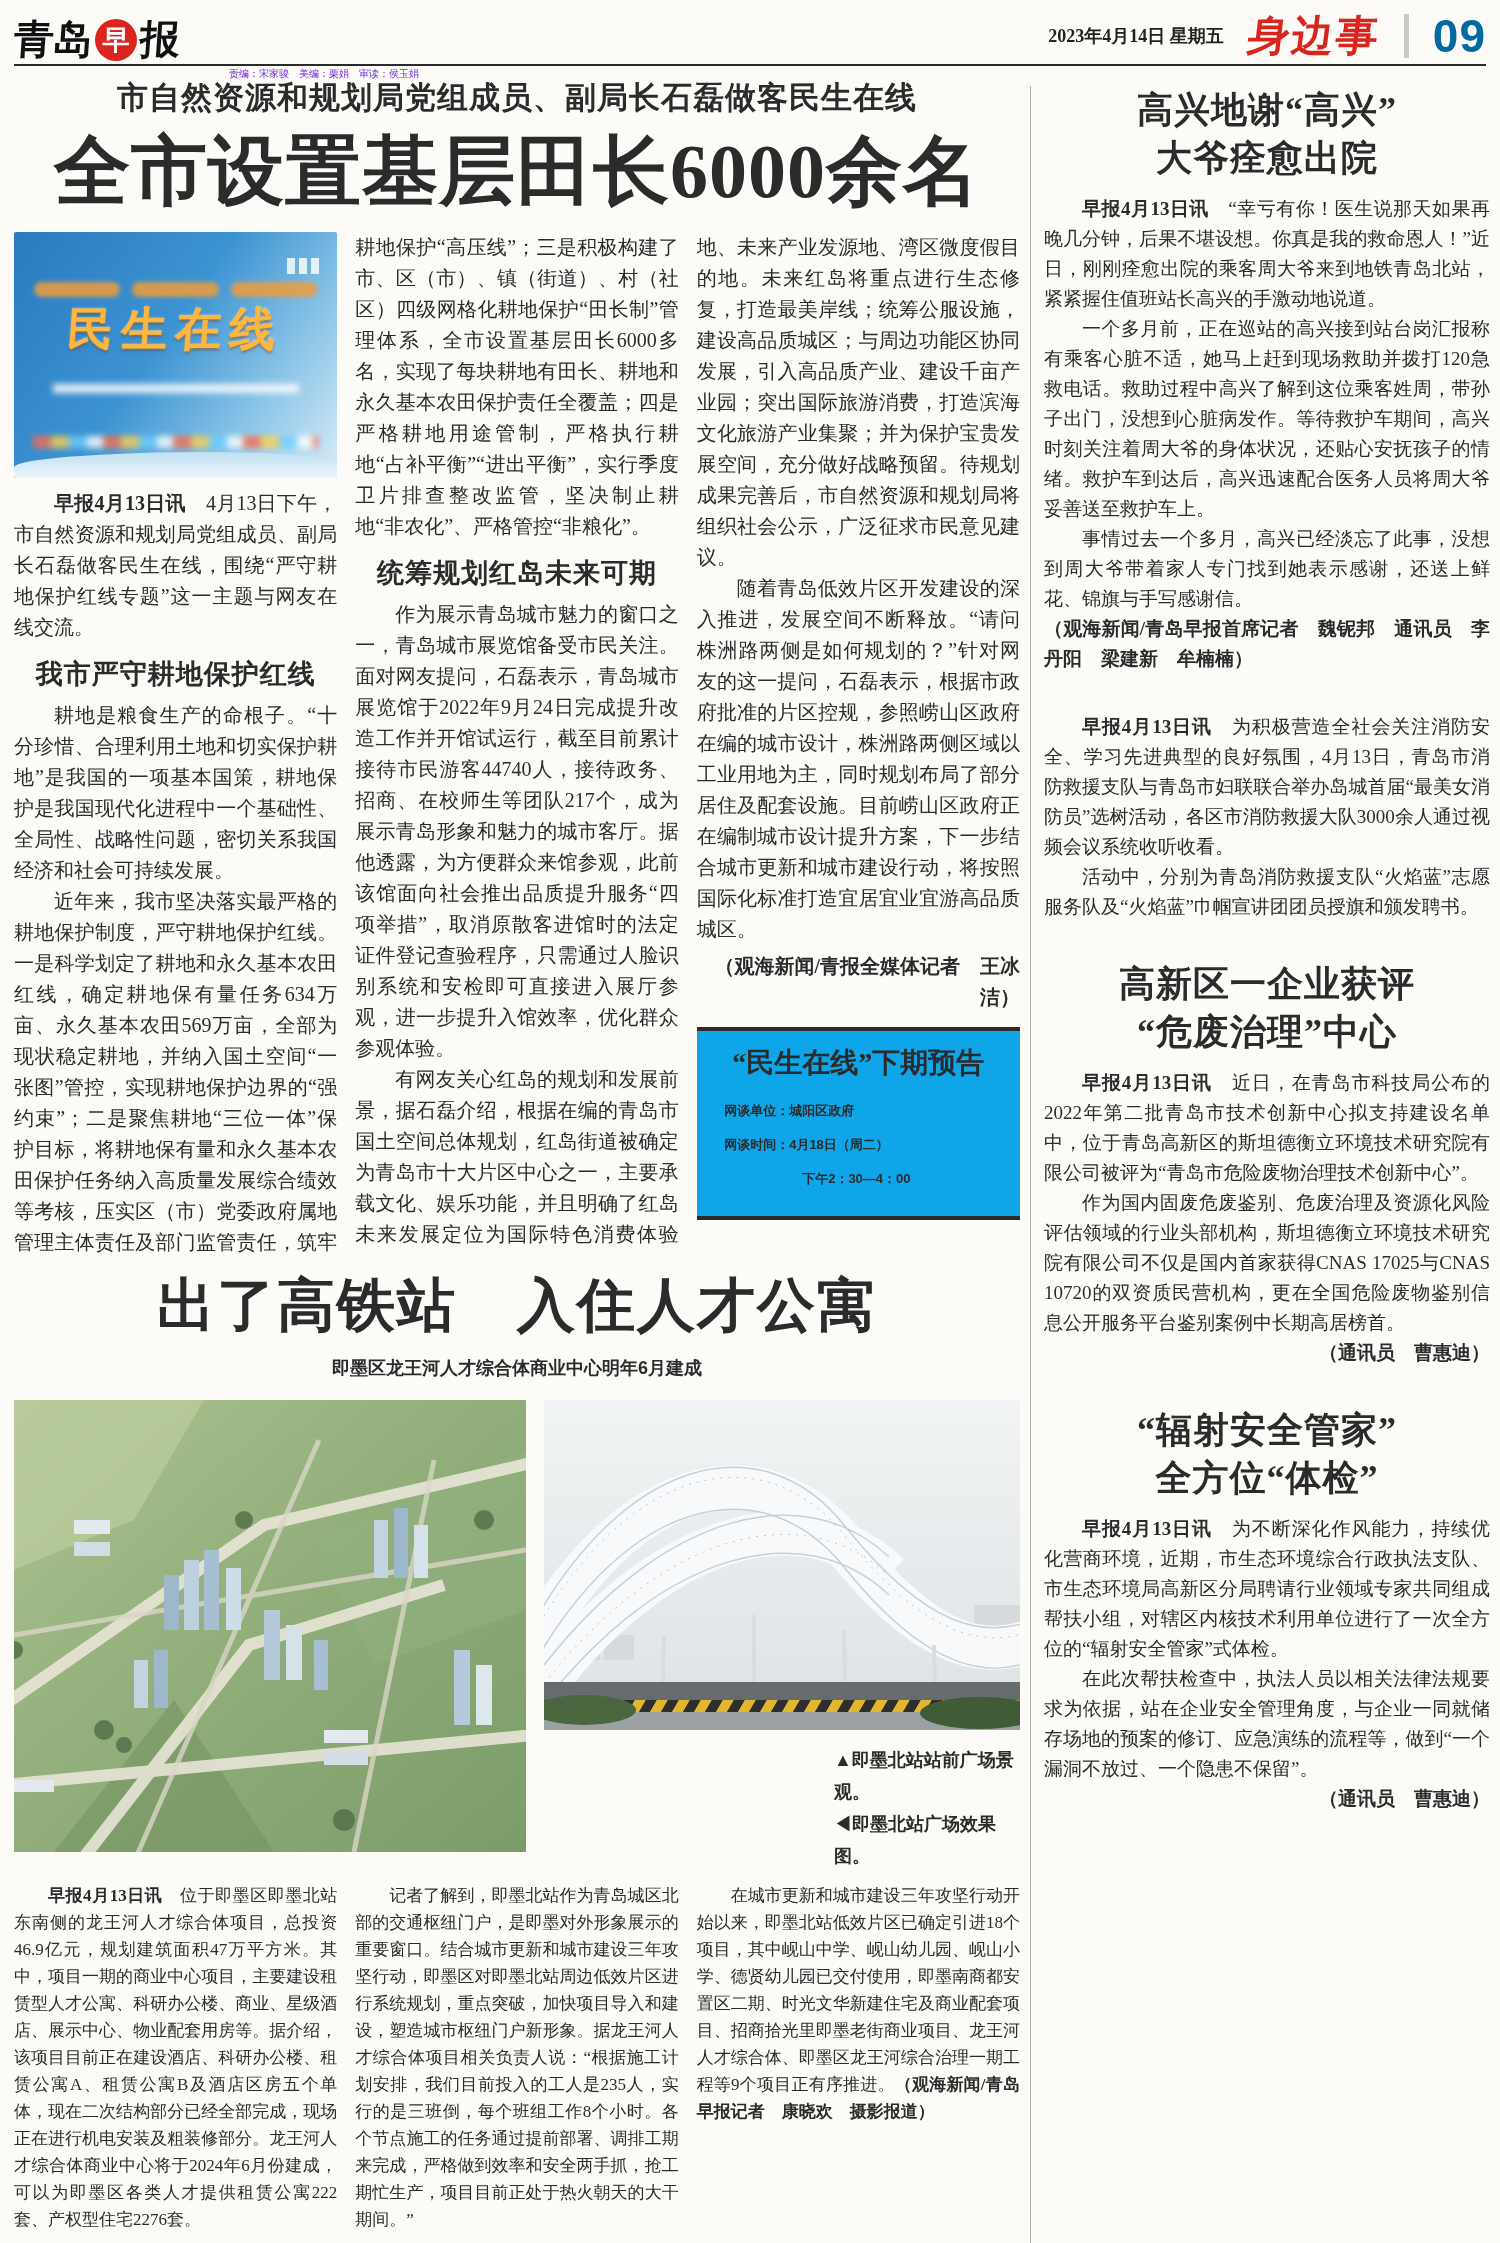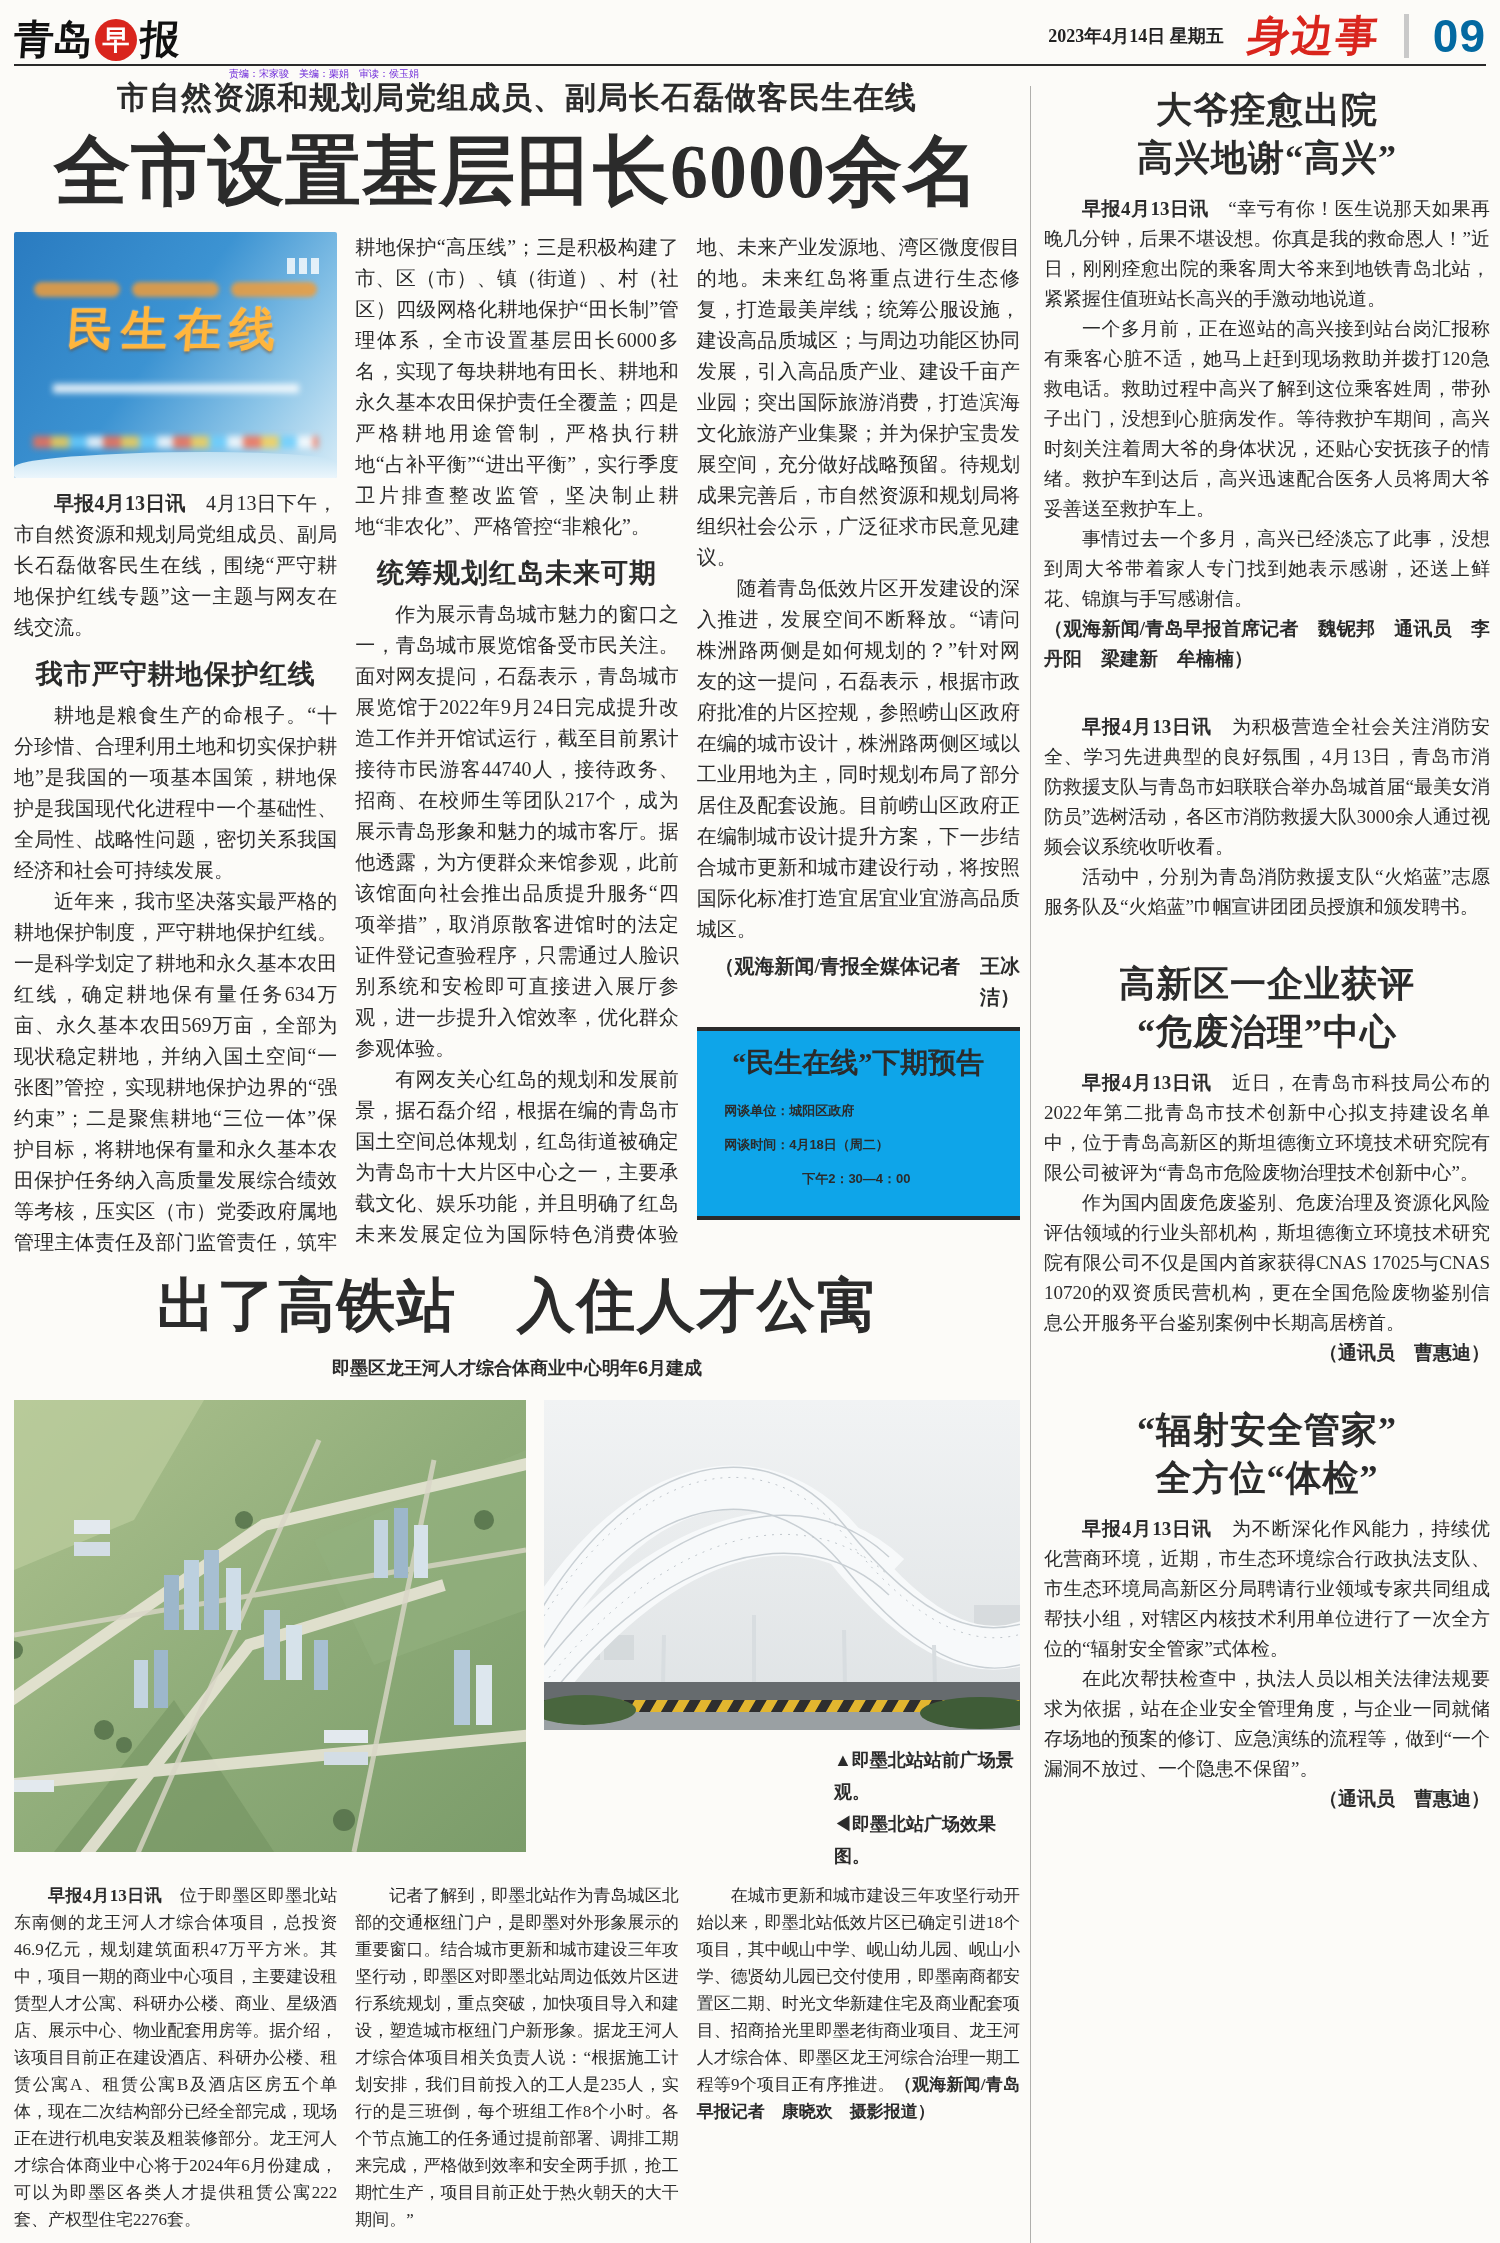--- a/index.html
+++ b/index.html
@@ -249,22 +249,22 @@
       <p class="bp"><span>在城市更新和城市建设三年攻坚行动开始以来，即墨北站低效片区已确定引进18个项目，其中岘山中学、岘山幼儿园、岘山小学、德贤幼儿园已交付使用，即墨南商都安置区二期、时光文华新建住宅及商业配套项目、招商拾光里即墨老街商业项目、龙王河人才综合体、即墨区龙王河综合治理一期工程等9个项目正有序推进。</span><b class="by">（观海新闻/青岛早报记者　康晓欢　摄影报道）</b></p>
     </div>
   </div>
 
   <div class="vrule"></div>
 
   <div class="sidebar">
 
     <div class="sb-art">
       <h2 class="sb-head">
+        <span style="display:block">高兴地谢“高兴”</span>
         <span style="display:block">大爷痊愈出院</span>
-        <span style="display:block">高兴地谢“高兴”</span>
       </h2>
       <p class="bp"><b>早报4月13日讯　</b><span>“幸亏有你！医生说那天如果再晚几分钟，后果不堪设想。你真是我的救命恩人！”近日，刚刚痊愈出院的乘客周大爷来到地铁青岛北站，紧紧握住值班站长高兴的手激动地说道。</span></p>
       <p class="bp">一个多月前，正在巡站的高兴接到站台岗汇报称有乘客心脏不适，她马上赶到现场救助并拨打120急救电话。救助过程中高兴了解到这位乘客姓周，带孙子出门，没想到心脏病发作。等待救护车期间，高兴时刻关注着周大爷的身体状况，还贴心安抚孩子的情绪。救护车到达后，高兴迅速配合医务人员将周大爷妥善送至救护车上。</p>
       <p class="bp">事情过去一个多月，高兴已经淡忘了此事，没想到周大爷带着家人专门找到她表示感谢，还送上鲜花、锦旗与手写感谢信。</p>
       <p class="sb-by-j">（观海新闻/青岛早报首席记者　魏铌邦　通讯员　李丹阳　梁建新　牟楠楠）</p>
     </div>
 
     <div class="sb-art">
       <p class="bp"><b>早报4月13日讯　</b><span>为积极营造全社会关注消防安全、学习先进典型的良好氛围，4月13日，青岛市消防救援支队与青岛市妇联联合举办岛城首届“最美女消防员”选树活动，各区市消防救援大队3000余人通过视频会议系统收听收看。</span></p>
       <p class="bp">活动中，分别为青岛消防救援支队“火焰蓝”志愿服务队及“火焰蓝”巾帼宣讲团团员授旗和颁发聘书。</p>

